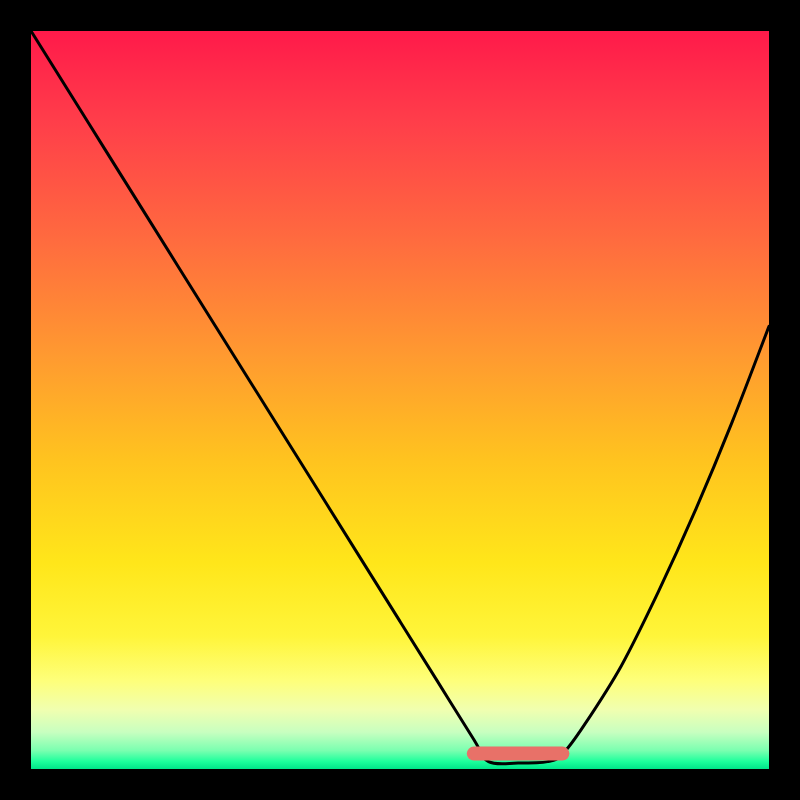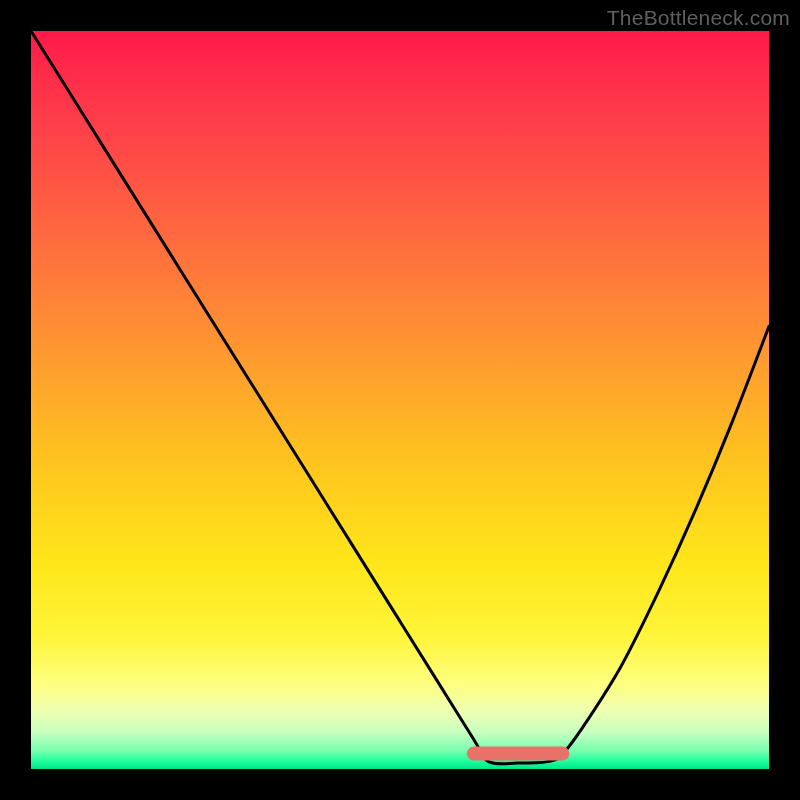--- a/index.html
+++ b/index.html
@@ -77,14 +77,13 @@
       </defs>
       <rect x="0" y="0" width="738" height="738" fill="url(#bg-grad)"></rect>
     </svg>
 
     <svg class="curve-svg" viewBox="0 0 738 738" preserveAspectRatio="none">
       <path d="M 0.0 0.0 C 6.1 9.8, 24.6 39.4, 36.9 59.0 C 49.2 78.7, 61.5 98.4, 73.8 118.1 C 86.1 137.8, 98.4 157.4, 110.7 177.1 C 123.0 196.8, 135.3 216.5, 147.6 236.2 C 159.9 255.8, 172.2 275.5, 184.5 295.2 C 196.8 314.9, 209.1 334.6, 221.4 354.2 C 233.7 373.9, 246.0 393.6, 258.3 413.3 C 270.6 433.0, 282.9 452.6, 295.2 472.3 C 307.5 492.0, 319.8 511.7, 332.1 531.4 C 344.4 551.0, 356.7 570.7, 369.0 590.4 C 381.3 610.1, 393.6 629.8, 405.9 649.4 C 418.2 669.1, 434.2 695.0, 442.8 708.5 C 451.4 722.0, 450.2 726.7, 457.6 730.6 C 464.9 734.6, 477.2 732.1, 487.1 732.1 C 496.9 732.1, 509.2 732.1, 516.6 730.6 C 524.0 729.1, 525.2 729.4, 531.4 723.2 C 537.5 717.1, 543.7 708.5, 553.5 693.7 C 563.3 679.0, 578.1 656.8, 590.4 634.7 C 602.7 612.5, 615.0 586.7, 627.3 560.9 C 639.6 535.0, 651.9 508.0, 664.2 479.7 C 676.5 451.4, 688.8 421.9, 701.1 391.1 C 713.4 360.4, 731.9 311.2, 738.0 295.2" fill="none" stroke="#000000" stroke-width="3" stroke-linecap="round"></path>
       <path d="M 442.8 722.6 L 531.4 722.6" fill="none" stroke="#e87168" stroke-width="14" stroke-linecap="round"></path>
     </svg>
   </div>
 
-  <div class="watermark">TheBottleneck.com</div>
 </div>
 
 </body></html>

